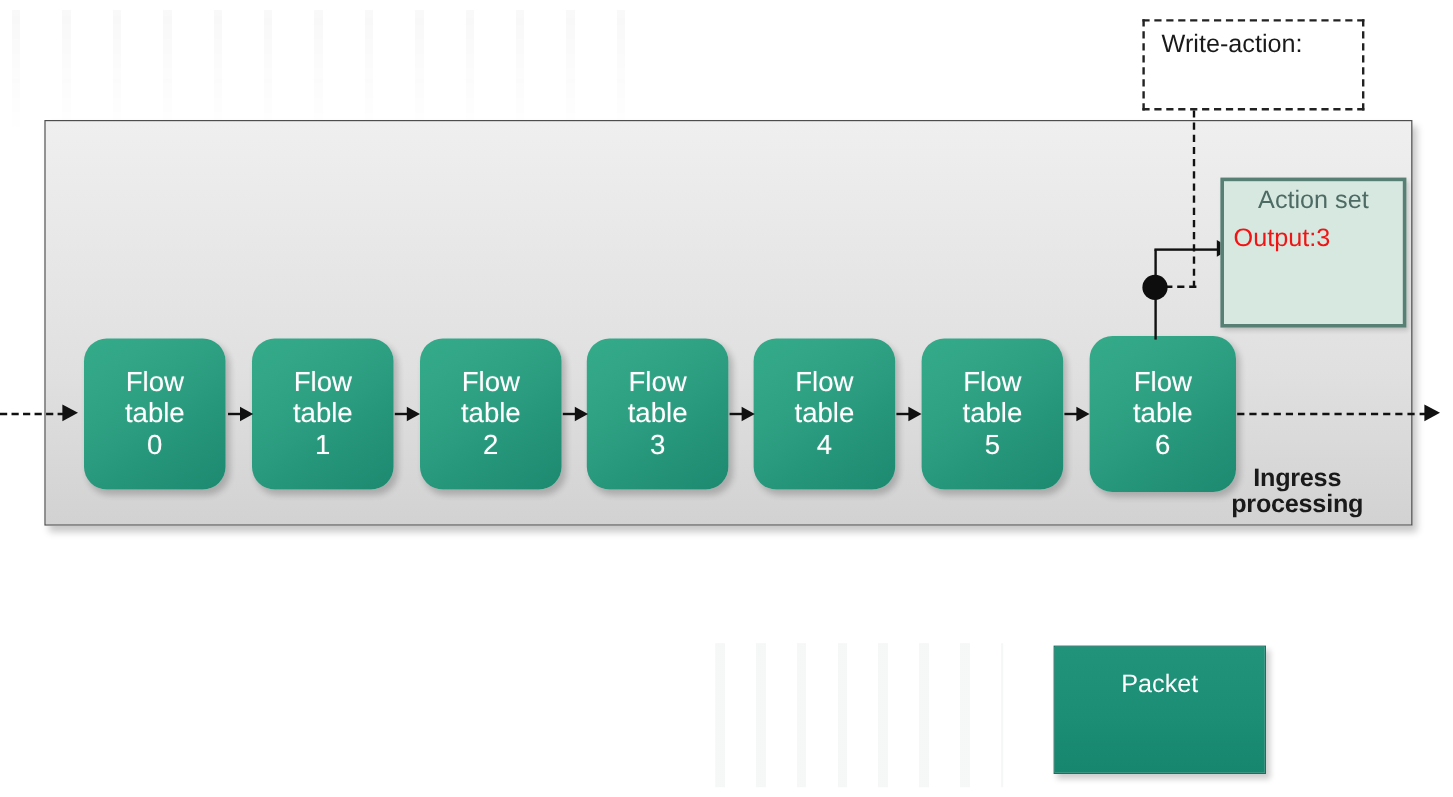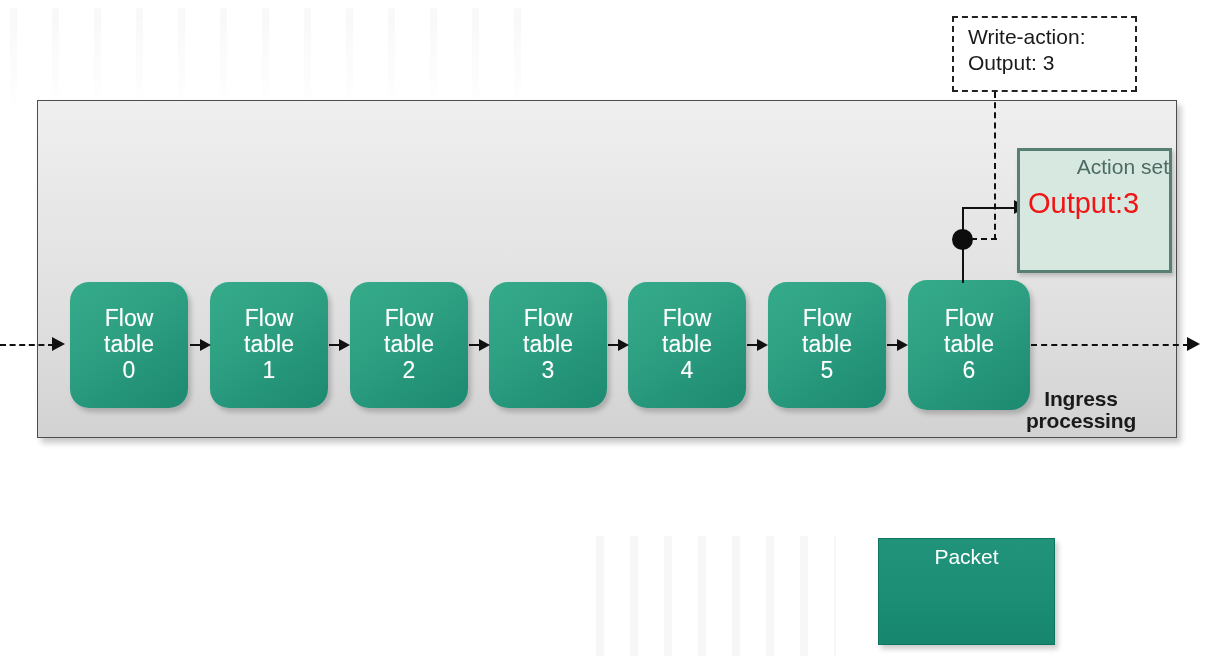--- a/index.html
+++ b/index.html
@@ -130,29 +130,29 @@
     height: 125px;
     box-sizing: border-box;
     border: 3px solid #587f74;
     background: #d6e8e0;
     box-shadow: 2px 3px 4px rgba(0,0,0,0.18);
   }
   #action-set-title {
     position: absolute;
     left: 0; right: 0;
     top: 4px;
-    text-align: right;
+    text-align: center;
     font-size: 21px;
     color: #4d6b63;
   }
   #action-set-value {
     position: absolute;
     left: 8px;
     top: 36px;
-    font-size: 29px;
+    font-size: 21px;
     color: #f01414;
   }
 
   
   #write-action-callout {
     position: absolute;
     left: 952px;
     top: 16px;
     width: 185px;
     height: 76px;
@@ -264,35 +264,34 @@
     width: 177px;
     height: 107px;
     box-sizing: border-box;
     background: linear-gradient(180deg, #20937a 0%, #1b8e75 55%, #17866e 100%);
     border: 1px solid #0f7560;
     box-shadow: 3px 4px 5px rgba(0,0,0,0.20);
     color: #ffffff;
     font-size: 21px;
     line-height: 1.3;
     text-align: center;
-    padding-top: 4px;
+    padding-top: 18px;
   }
   #packet-box .ln { display: block; }
 </style>
 </head>
 <body>
 
 <div id="canvas">
 
   <div class="watermark wm-top"></div>
   <div class="watermark wm-bottom"></div>
 
   <div id="write-action-callout">
     <span class="ln">Write-action:</span>
-    <span class="ln">Output: 3</span>
   </div>
 
   <div id="ingress-panel">
     <div id="ingress-label">
       <span>Ingress</span><br>
       <span>processing</span>
     </div>
   </div>
 
   <div class="flow-table" style="left:70px;">

